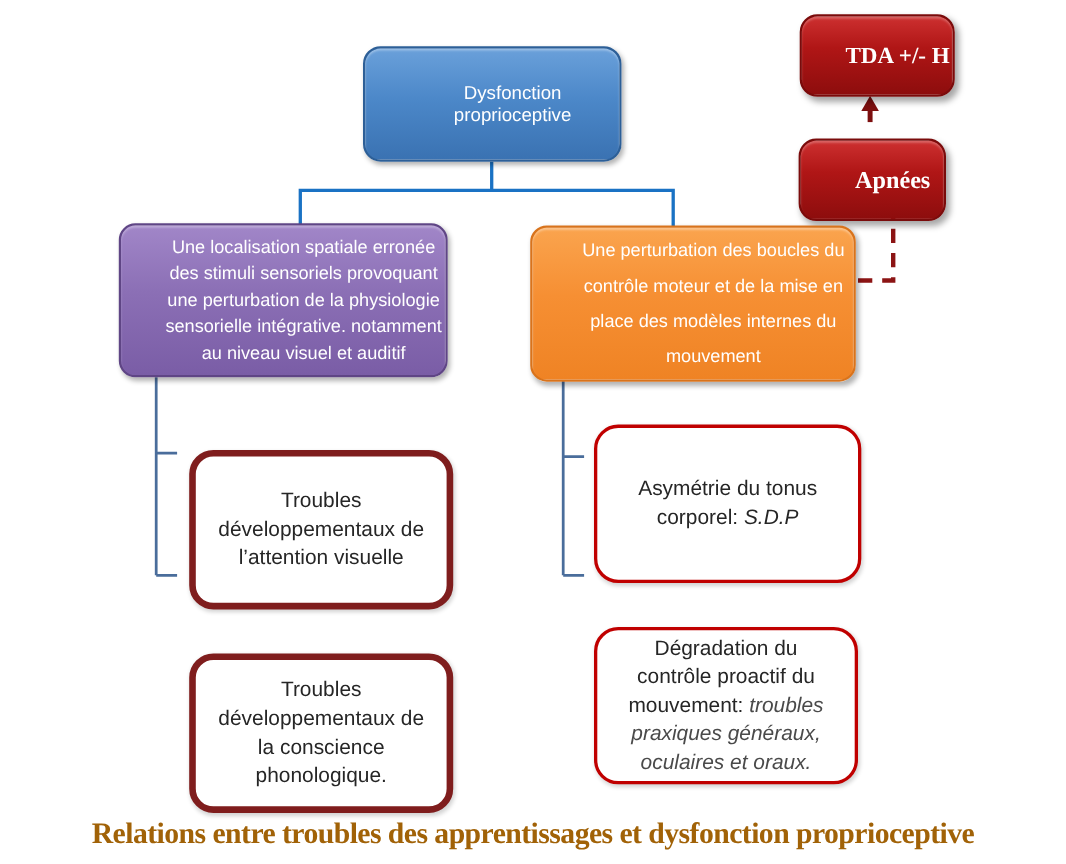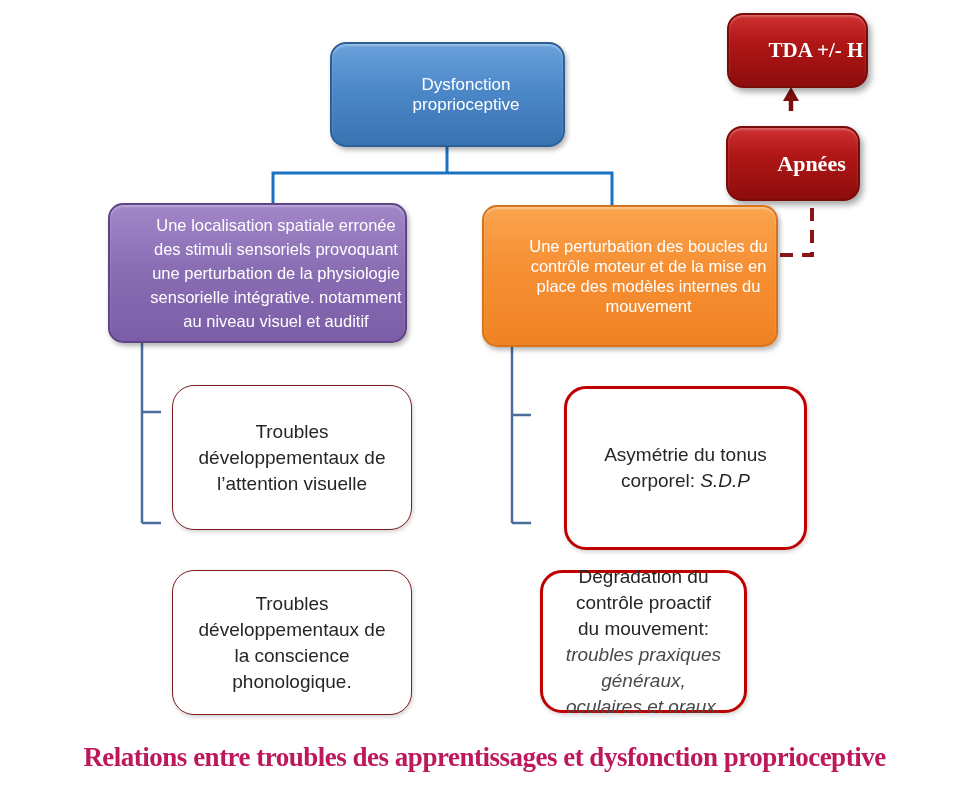--- a/index.html
+++ b/index.html
@@ -41,41 +41,41 @@
     box-shadow:2px 3px 5px rgba(0,0,0,.30), inset 0 2px 2px rgba(255,255,255,.30);
     color:#ffffff;font-size:16.5px;line-height:24px;
   }
 
   
   .n-orange{
     left:482px;top:205px;width:296px;height:142px;border-radius:15px;
     background:linear-gradient(180deg,#faa44e 0%,#f68f33 45%,#ef8324 100%);
     border:2px solid #d8731c;
     box-shadow:2px 3px 5px rgba(0,0,0,.30), inset 0 2px 2px rgba(255,255,255,.35);
-    color:#ffffff;font-size:16.5px;line-height:20px;
+    color:#ffffff;font-size:16.5px;line-height:32px;
   }
 
   
   .n-outline{
     background:#ffffff;color:#262626;font-size:19px;line-height:26px;
     box-shadow:1px 2px 4px rgba(0,0,0,.18);
   }
-  .n-green{border:1px solid #7f1d1d;border-radius:22px;}
+  .n-green{border:6px solid #7f1d1d;border-radius:22px;margin-top:24px;}
   .n-red{border:3.5px solid #c00000;border-radius:22px;}
   .n-green1{left:172px;top:385px;width:240px;height:145px;padding:0 15px;}
   .n-green2{left:172px;top:570px;width:240px;height:145px;padding:0 15px;}
-  .n-red1{left:564px;top:386px;width:243px;height:164px;padding:0 24px;}
-  .n-red2{left:540px;top:570px;width:207px;height:143px;padding:0 20px;}
+  .n-red1{left:540px;top:386px;width:243px;height:144px;padding:0 24px;}
+  .n-red2{left:540px;top:570px;width:240px;height:143px;padding:0 20px;}
   .n-red2 .em{color:#4a4a4a;}
   .em{font-style:italic;}
 
   .caption{
     position:absolute;left:0;top:742px;width:969px;text-align:center;z-index:2;
     font-family:"Liberation Serif",serif;font-weight:bold;font-size:27px;
-    letter-spacing:-0.5px;color:#be185d;
+    letter-spacing:-0.5px;color:#a16207;
   }
 </style>
 </head>
 <body>
 
 <div class="canvas">
 
   <svg class="connectors" viewBox="0 0 969 785" xmlns="http://www.w3.org/2000/svg">
     <path d="M447 147 L447 173 M271.5 173 L613.5 173 M273 171.5 L273 204 M612 171.5 L612 206" fill="none" stroke-width="3" stroke="#1a72c4"></path>
     <path d="M142 343 L142 523 M142 412 L161 412 M142 523 L161 523" fill="none" stroke-width="2.5" stroke="#4a6d9b"></path>

